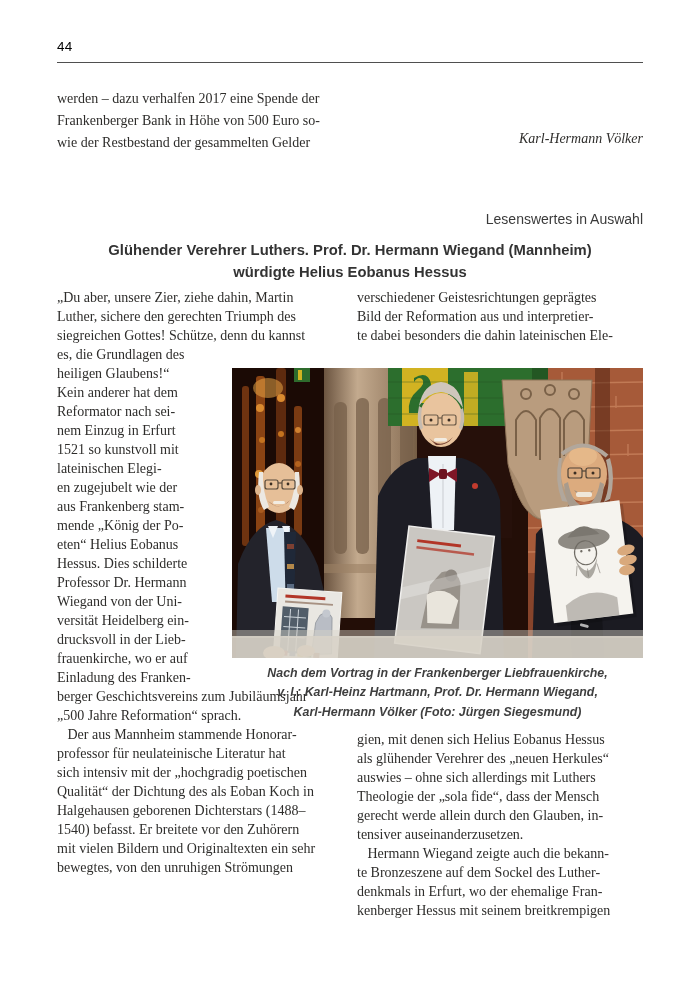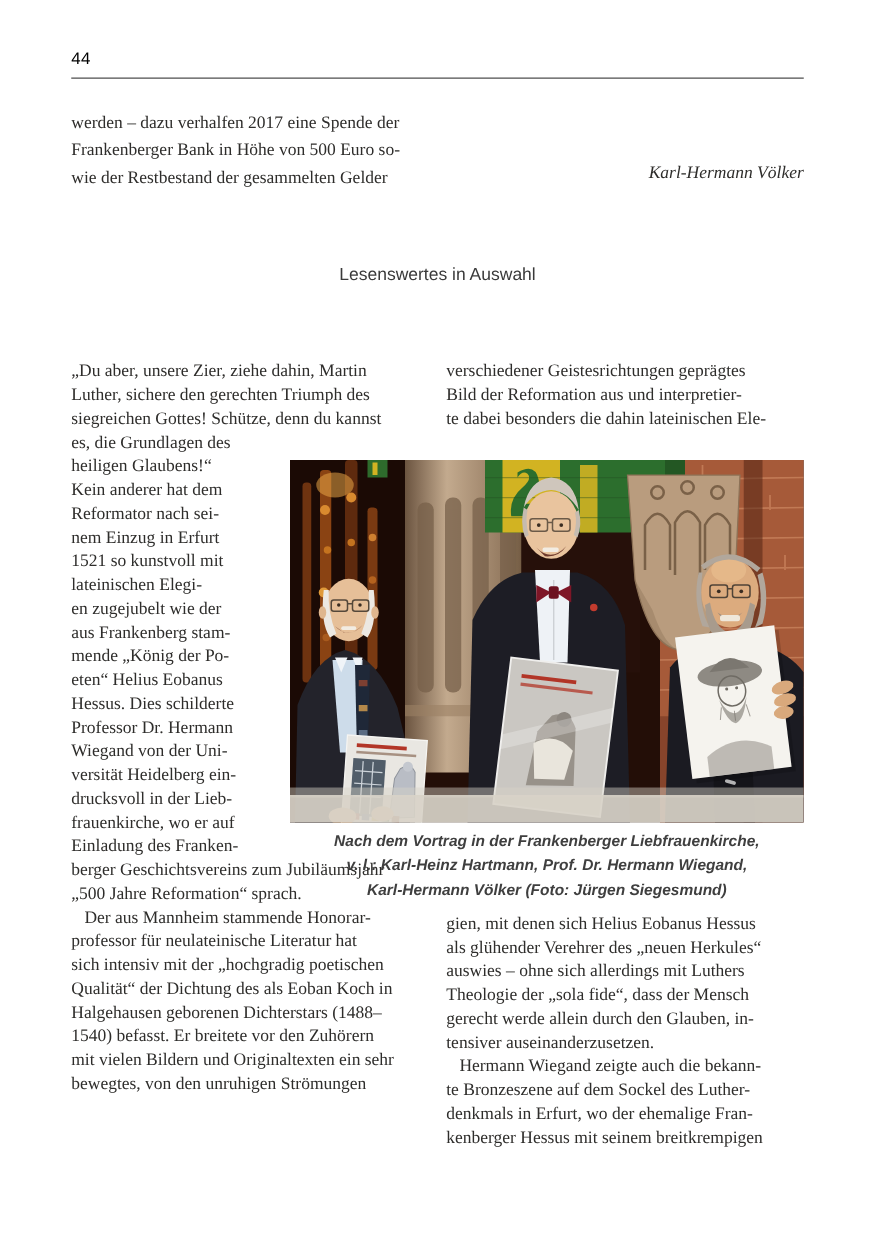--- a/index.html
+++ b/index.html
@@ -14,21 +14,21 @@
   
   .page-num{left:57px;top:39px;font-size:13.5px;color:#000000;letter-spacing:.3px;}
   .running-head{left:57px;top:44px;width:586px;text-align:center;font-size:11.8px;color:#5a5a5a;}
   .header-rule{left:57px;top:62px;width:586px;height:1px;background:#4f4f4f;}
   
   .intro-left{left:57px;top:88px;width:278px;}
   .intro-right{left:357px;top:88px;width:290px;}
   .bodytext{font-size:14px;line-height:21.9px;white-space:pre;color:#2e2d2b;}
   .author{left:357px;top:131px;width:286px;text-align:right;font-style:italic;font-size:14px;color:#2e2d2b;}
   
-  .rubric{left:57px;top:211px;width:586px;text-align:center;font-size:14px;color:#3a3a3a;}
+  .rubric{left:57px;top:211px;width:586px;text-align:right;font-size:14px;color:#3a3a3a;}
   .title{left:37px;top:240px;width:626px;text-align:center;font-size:14.8px;font-weight:bold;
          line-height:21.5px;color:#333;white-space:pre;}
   
   .col-left{left:57px;top:288px;width:280px;}
   .col-right-top{left:357px;top:288px;width:290px;}
   .col-right-bottom{left:357px;top:730px;width:290px;}
   .article-text{font-size:14px;line-height:19px;white-space:pre;color:#2e2d2b;}
   
   .figure{left:232px;top:368px;width:411px;}
   .photo{width:411px;height:290px;display:block;}
@@ -42,20 +42,22 @@
 
   <div class="abs sans page-num">44</div>
   <div class="abs header-rule"></div>
 
   <div class="abs intro-left bodytext">werden – dazu verhalfen 2017 eine Spende der
 Frankenberger Bank in Höhe von 500 Euro so-
 wie der Restbestand der gesammelten Gelder</div>
   <div class="abs author">Karl-Hermann Völker</div>
 
   <div class="abs sans rubric">Lesenswertes in Auswahl</div>
+  <div class="abs sans title">Glühender Verehrer Luthers. Prof. Dr. Hermann Wiegand (Mannheim)
+würdigte Helius Eobanus Hessus</div>
 
   <div class="abs col-left article-text">„Du aber, unsere Zier, ziehe dahin, Martin
 Luther, sichere den gerechten Triumph des
 siegreichen Gottes! Schütze, denn du kannst
 es, die Grundlagen des
 heiligen Glaubens!“
 Kein anderer hat dem
 Reformator nach sei-
 nem Einzug in Erfurt
 1521 so kunstvoll mit

